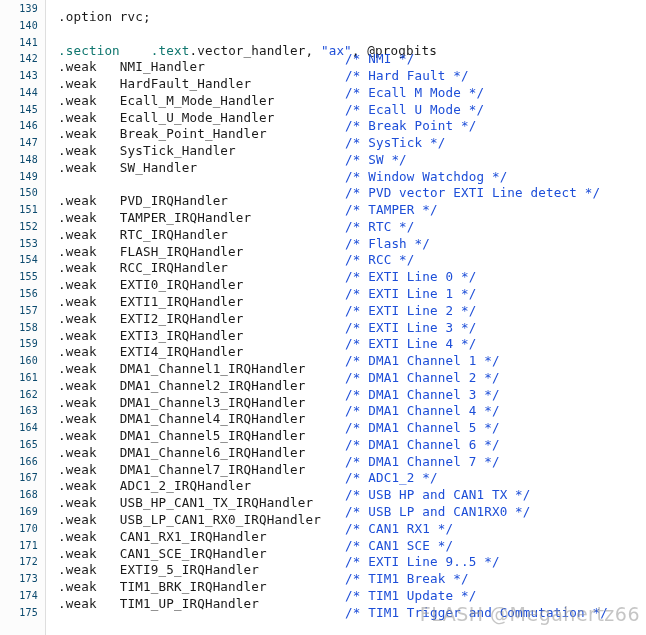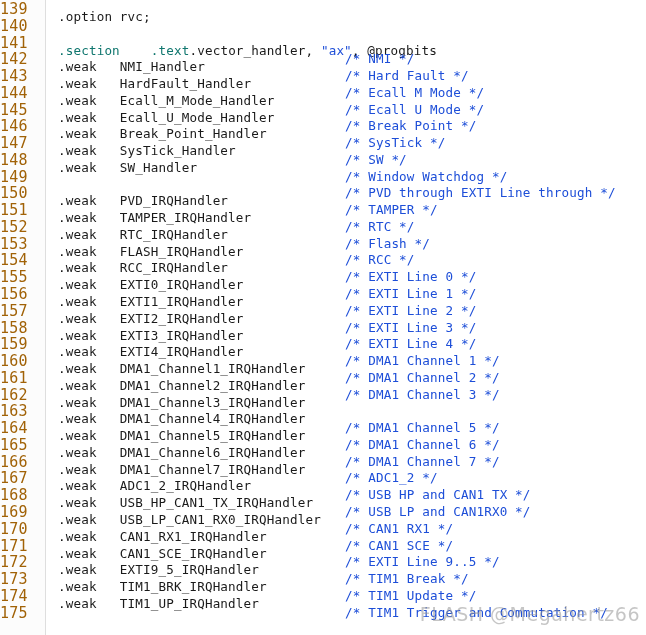--- a/index.html
+++ b/index.html
@@ -50,22 +50,23 @@
     line-height: 16.77px;
     white-space: pre;
     font-size: 12.6px;
   }
 
   .lineno {
     position: absolute;
     left: 0;
     top: 0;
     width: 38px;
-    color: #a16207;
-    font-size: 15px;
+    text-align: right;
+    color: #0c4a6e;
+    font-size: 10px;
     letter-spacing: 0.2px;
   }
 
   .code {
     position: absolute;
     left: 58px;
     top: 8px;
     white-space: pre;
     color: #1a1a1a;
     letter-spacing: 0.15px;
@@ -111,34 +112,34 @@
       <div class="line"><span class="lineno">140</span><span class="code"></span></div>
       <div class="line"><span class="lineno">141</span><span class="code"><span class="tok-directive">.section</span><span class="tok-plain">    </span><span class="tok-directive">.text</span><span class="tok-plain">.vector_handler, </span><span class="tok-string">"ax"</span><span class="tok-plain">, @progbits</span></span></div>
       <div class="line"><span class="lineno">142</span><span class="code">.weak   NMI_Handler</span><span class="comment">/* NMI */</span></div>
       <div class="line"><span class="lineno">143</span><span class="code">.weak   HardFault_Handler</span><span class="comment">/* Hard Fault */</span></div>
       <div class="line"><span class="lineno">144</span><span class="code">.weak   Ecall_M_Mode_Handler</span><span class="comment">/* Ecall M Mode */</span></div>
       <div class="line"><span class="lineno">145</span><span class="code">.weak   Ecall_U_Mode_Handler</span><span class="comment">/* Ecall U Mode */</span></div>
       <div class="line"><span class="lineno">146</span><span class="code">.weak   Break_Point_Handler</span><span class="comment">/* Break Point */</span></div>
       <div class="line"><span class="lineno">147</span><span class="code">.weak   SysTick_Handler</span><span class="comment">/* SysTick */</span></div>
       <div class="line"><span class="lineno">148</span><span class="code">.weak   SW_Handler</span><span class="comment">/* SW */</span></div>
       <div class="line"><span class="lineno">149</span><span class="comment">/* Window Watchdog */</span></div>
-      <div class="line"><span class="lineno">150</span><span class="code">.weak   PVD_IRQHandler</span><span class="comment">/* PVD through EXTI Line through */</span></div>
+      <div class="line"><span class="lineno">150</span><span class="code">.weak   PVD_IRQHandler</span><span class="comment">/* PVD vector EXTI Line detect */</span></div>
       <div class="line"><span class="lineno">151</span><span class="code">.weak   TAMPER_IRQHandler</span><span class="comment">/* TAMPER */</span></div>
       <div class="line"><span class="lineno">152</span><span class="code">.weak   RTC_IRQHandler</span><span class="comment">/* RTC */</span></div>
       <div class="line"><span class="lineno">153</span><span class="code">.weak   FLASH_IRQHandler</span><span class="comment">/* Flash */</span></div>
       <div class="line"><span class="lineno">154</span><span class="code">.weak   RCC_IRQHandler</span><span class="comment">/* RCC */</span></div>
       <div class="line"><span class="lineno">155</span><span class="code">.weak   EXTI0_IRQHandler</span><span class="comment">/* EXTI Line 0 */</span></div>
       <div class="line"><span class="lineno">156</span><span class="code">.weak   EXTI1_IRQHandler</span><span class="comment">/* EXTI Line 1 */</span></div>
       <div class="line"><span class="lineno">157</span><span class="code">.weak   EXTI2_IRQHandler</span><span class="comment">/* EXTI Line 2 */</span></div>
       <div class="line"><span class="lineno">158</span><span class="code">.weak   EXTI3_IRQHandler</span><span class="comment">/* EXTI Line 3 */</span></div>
       <div class="line"><span class="lineno">159</span><span class="code">.weak   EXTI4_IRQHandler</span><span class="comment">/* EXTI Line 4 */</span></div>
       <div class="line"><span class="lineno">160</span><span class="code">.weak   DMA1_Channel1_IRQHandler</span><span class="comment">/* DMA1 Channel 1 */</span></div>
       <div class="line"><span class="lineno">161</span><span class="code">.weak   DMA1_Channel2_IRQHandler</span><span class="comment">/* DMA1 Channel 2 */</span></div>
       <div class="line"><span class="lineno">162</span><span class="code">.weak   DMA1_Channel3_IRQHandler</span><span class="comment">/* DMA1 Channel 3 */</span></div>
-      <div class="line"><span class="lineno">163</span><span class="code">.weak   DMA1_Channel4_IRQHandler</span></div>
+      <div class="line"><span class="lineno">163</span><span class="code">.weak   DMA1_Channel4_IRQHandler</span><span class="comment">/* DMA1 Channel 4 */</span></div>
       <div class="line"><span class="lineno">164</span><span class="code">.weak   DMA1_Channel5_IRQHandler</span><span class="comment">/* DMA1 Channel 5 */</span></div>
       <div class="line"><span class="lineno">165</span><span class="code">.weak   DMA1_Channel6_IRQHandler</span><span class="comment">/* DMA1 Channel 6 */</span></div>
       <div class="line"><span class="lineno">166</span><span class="code">.weak   DMA1_Channel7_IRQHandler</span><span class="comment">/* DMA1 Channel 7 */</span></div>
       <div class="line"><span class="lineno">167</span><span class="code">.weak   ADC1_2_IRQHandler</span><span class="comment">/* ADC1_2 */</span></div>
       <div class="line"><span class="lineno">168</span><span class="code">.weak   USB_HP_CAN1_TX_IRQHandler</span><span class="comment">/* USB HP and CAN1 TX */</span></div>
       <div class="line"><span class="lineno">169</span><span class="code">.weak   USB_LP_CAN1_RX0_IRQHandler</span><span class="comment">/* USB LP and CAN1RX0 */</span></div>
       <div class="line"><span class="lineno">170</span><span class="code">.weak   CAN1_RX1_IRQHandler</span><span class="comment">/* CAN1 RX1 */</span></div>
       <div class="line"><span class="lineno">171</span><span class="code">.weak   CAN1_SCE_IRQHandler</span><span class="comment">/* CAN1 SCE */</span></div>
       <div class="line"><span class="lineno">172</span><span class="code">.weak   EXTI9_5_IRQHandler</span><span class="comment">/* EXTI Line 9..5 */</span></div>
       <div class="line"><span class="lineno">173</span><span class="code">.weak   TIM1_BRK_IRQHandler</span><span class="comment">/* TIM1 Break */</span></div>

